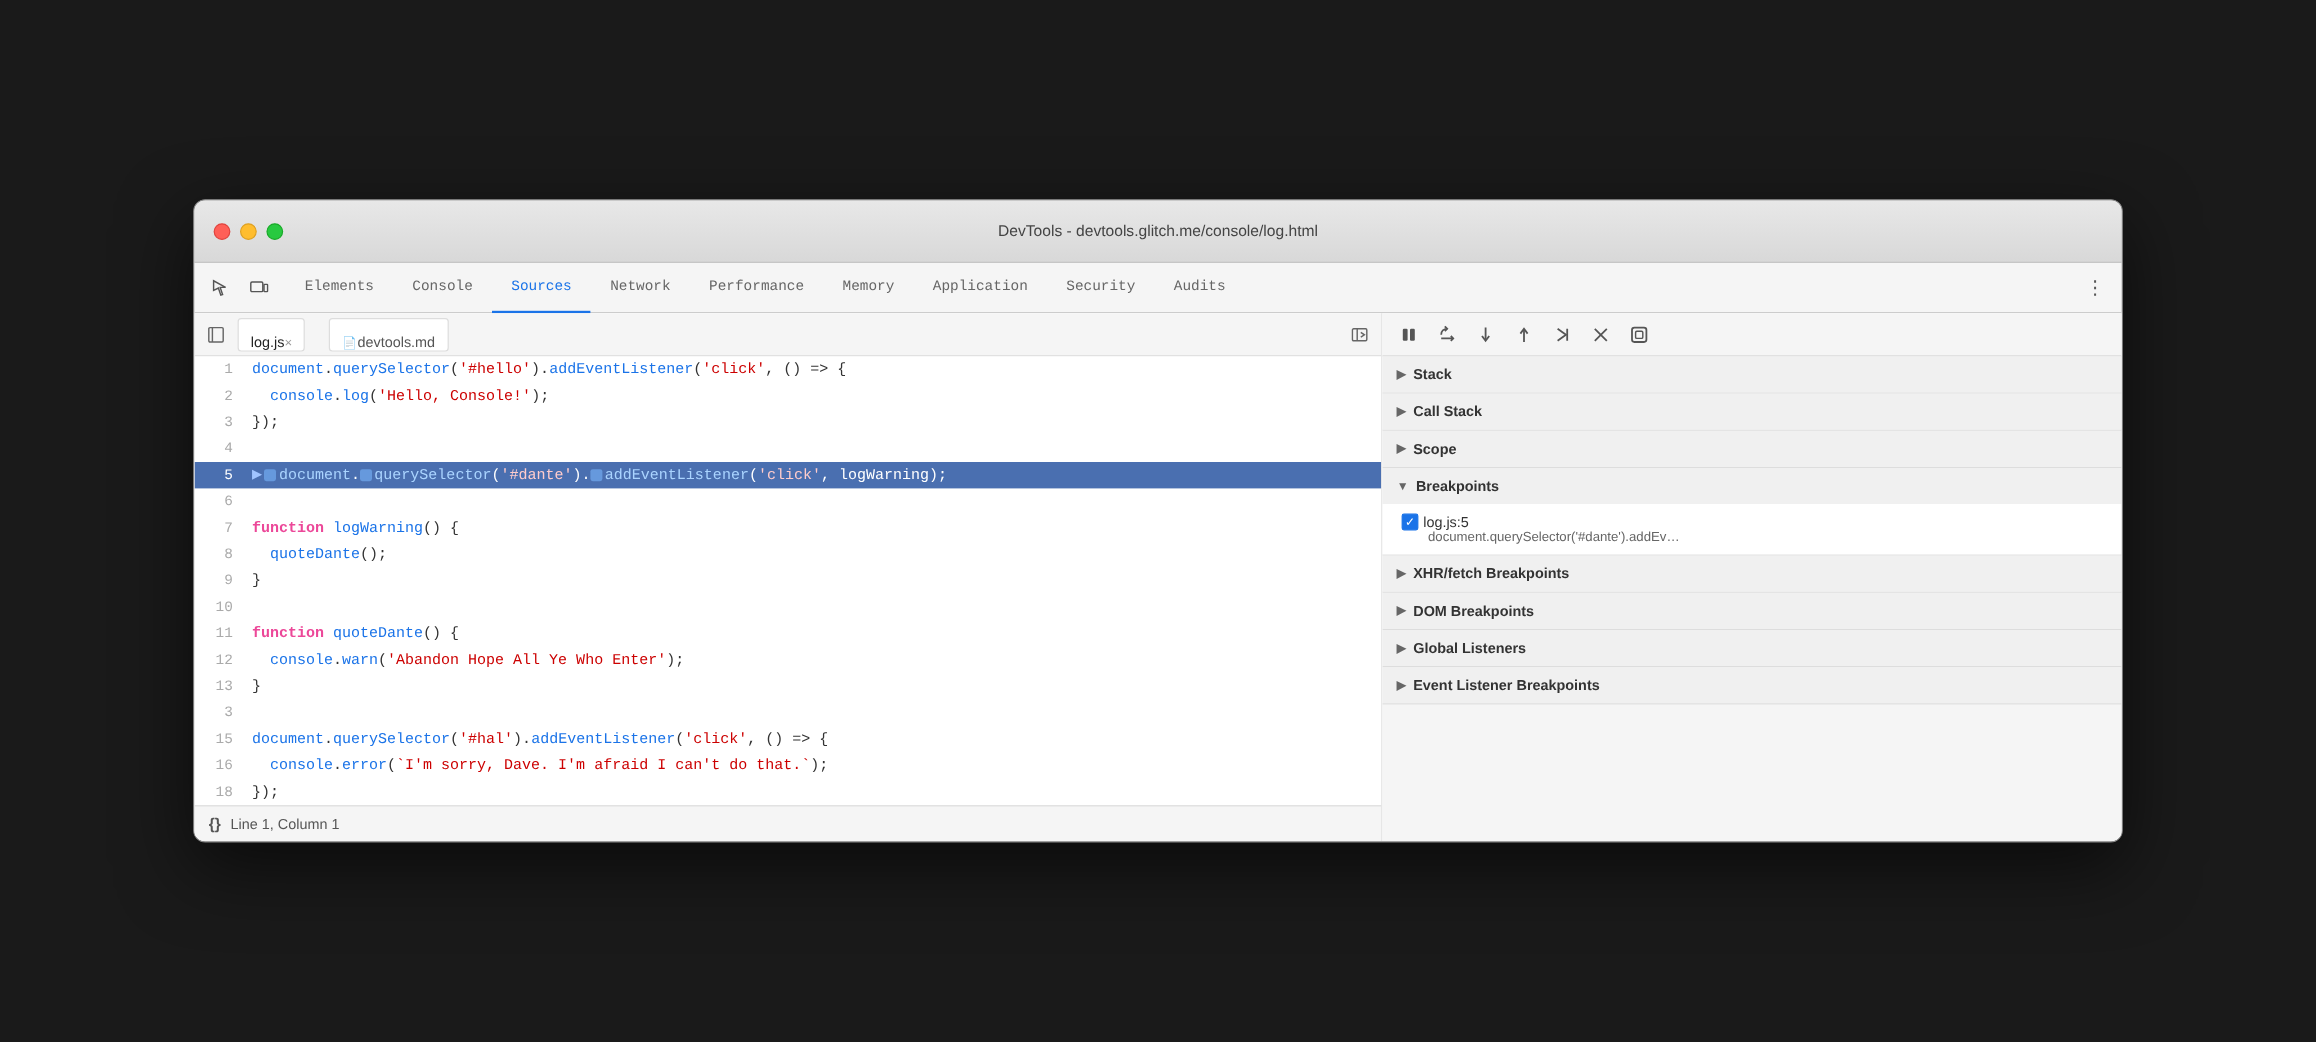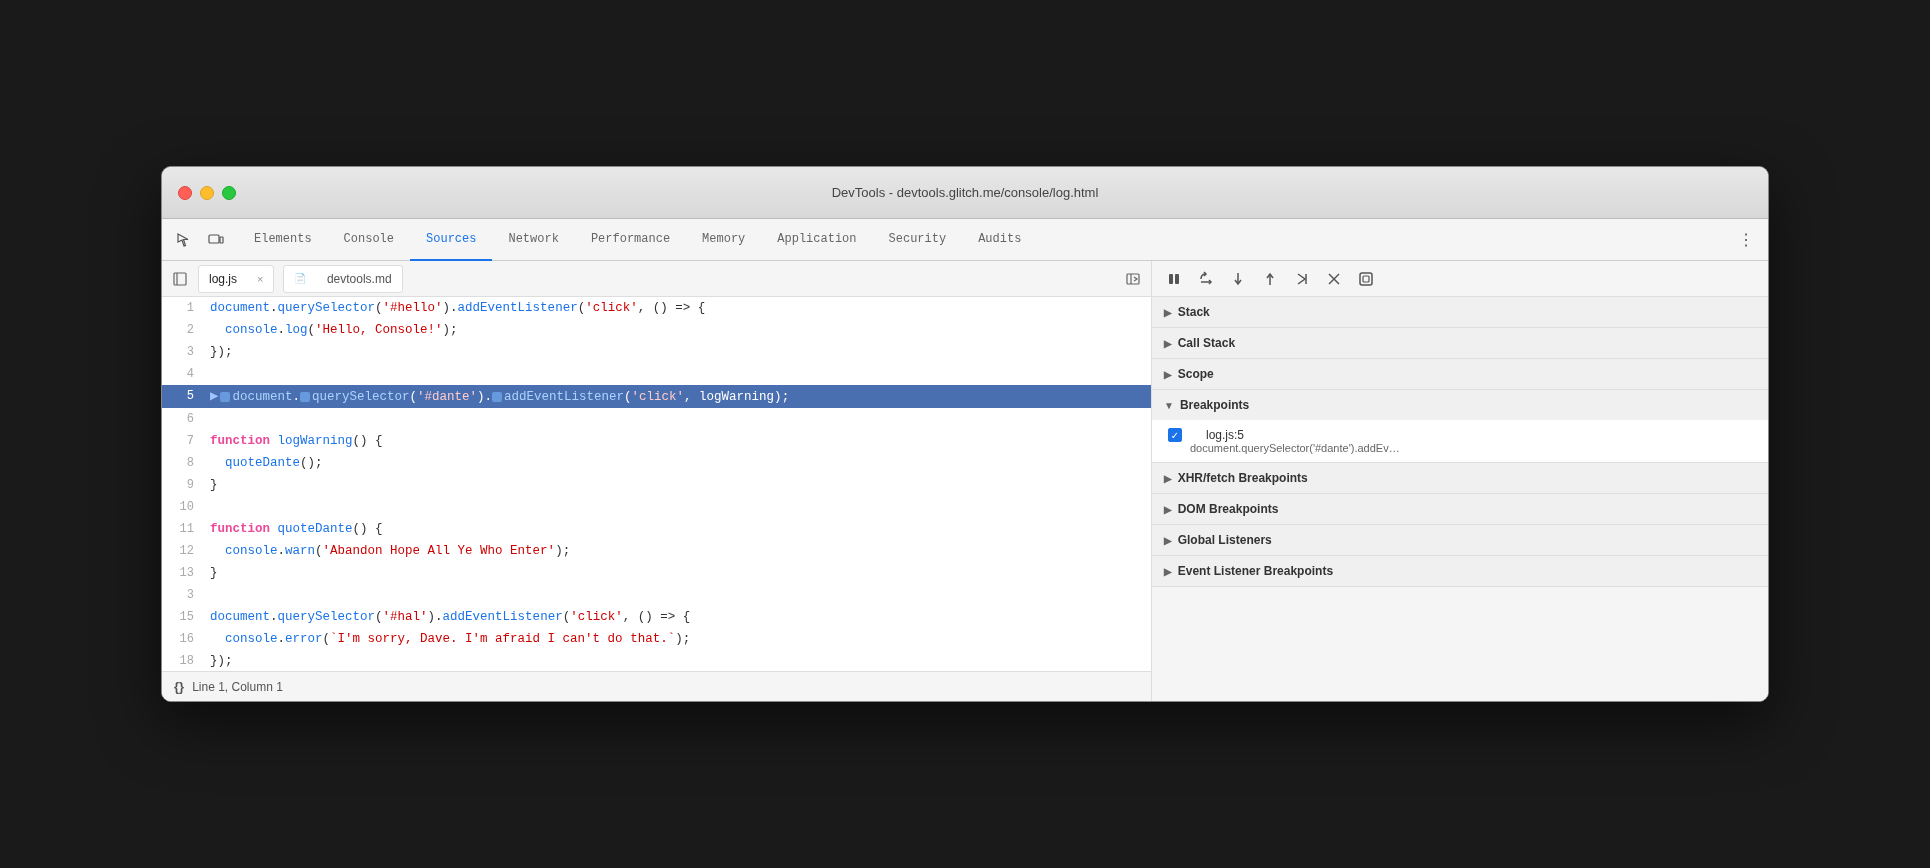--- a/index.html
+++ b/index.html
@@ -135,31 +135,31 @@
       height: 28px;
       display: flex;
       align-items: center;
       justify-content: center;
       font-size: 12px;
       color: #666;
       margin-right: 4px;
     }
     .file-tab {
       display: flex;
-      align-items: center;
-      gap: 20px;
+      align-items: flex-end;
+      gap: 0;
       padding: 0 10px;
       height: 28px;
       font-size: 12px;
       color: #555;
       cursor: pointer;
       border-radius: 3px;
       background: #fff;
       border: 1px solid #ddd;
-      margin-right: 9px;
+      margin-right: 20px;
     }
     .file-tab.active {
       background: #fff;
       color: #222;
       font-weight: 500;
     }
     .file-tab-icon {
       font-size: 10px;
       color: #888;
     }
@@ -297,21 +297,21 @@
     .panel-section-content {
       background: #fff;
       padding: 4px 0;
     }
     .breakpoint-item {
       padding: 4px 16px;
     }
     .breakpoint-label {
       display: flex;
       align-items: center;
-      gap: 24px;
+      gap: 4px;
       font-size: 12px;
     }
     .bp-checkbox {
       width: 14px;
       height: 14px;
       background: #1a73e8;
       border: 1px solid #1a73e8;
       border-radius: 2px;
       display: flex;
       align-items: center;

